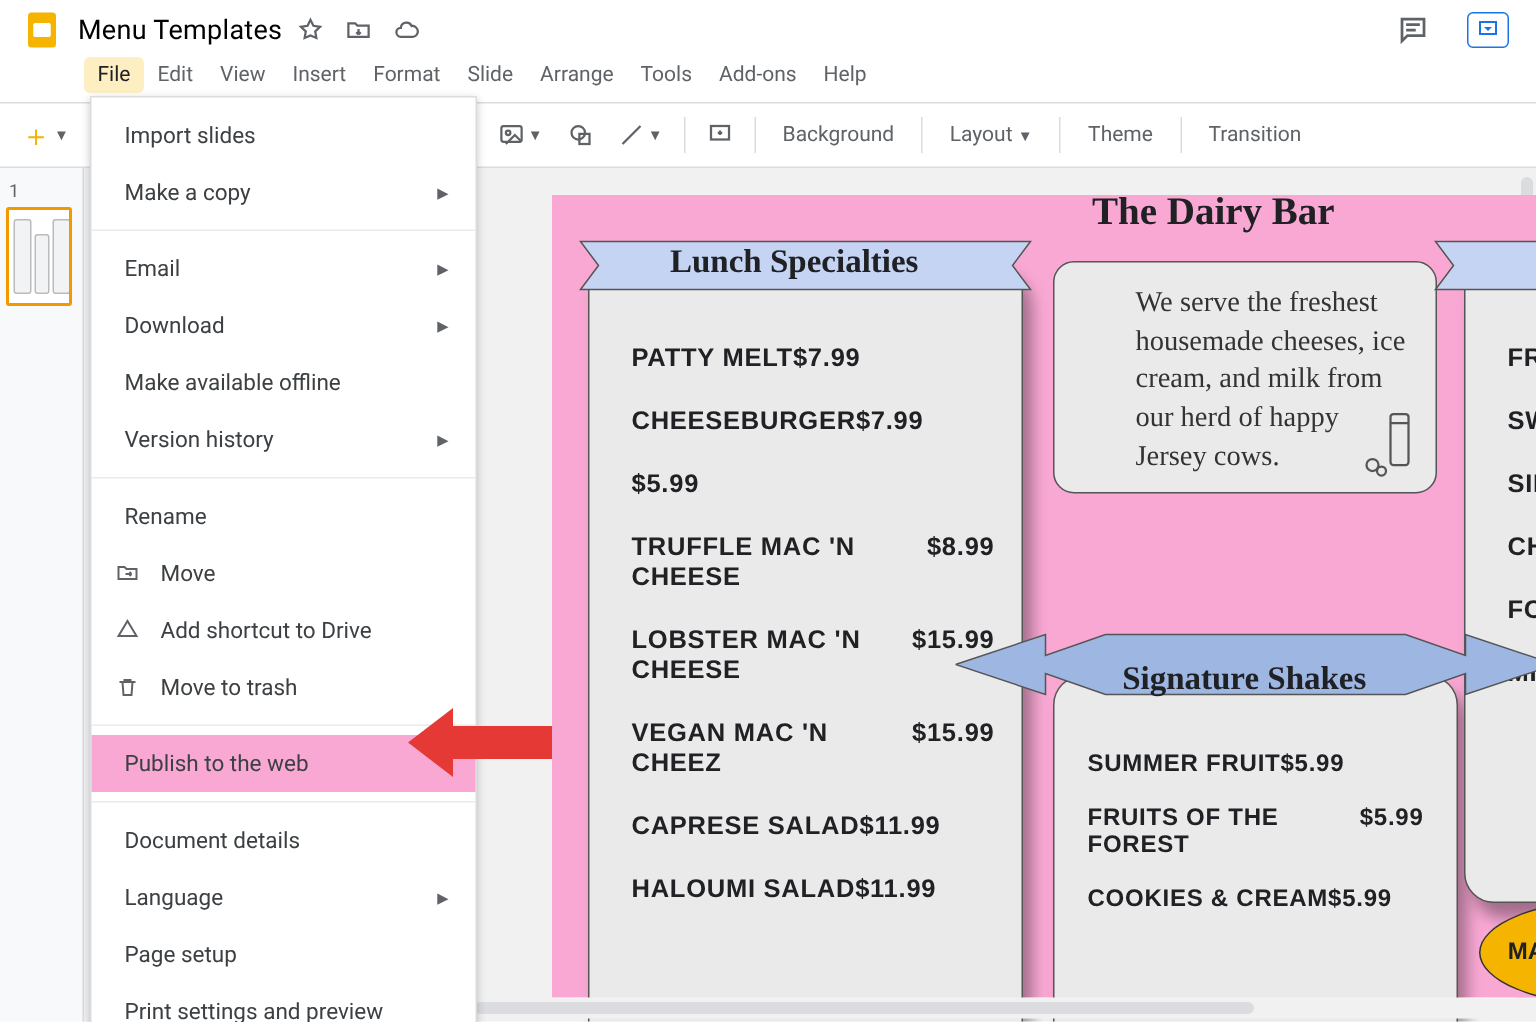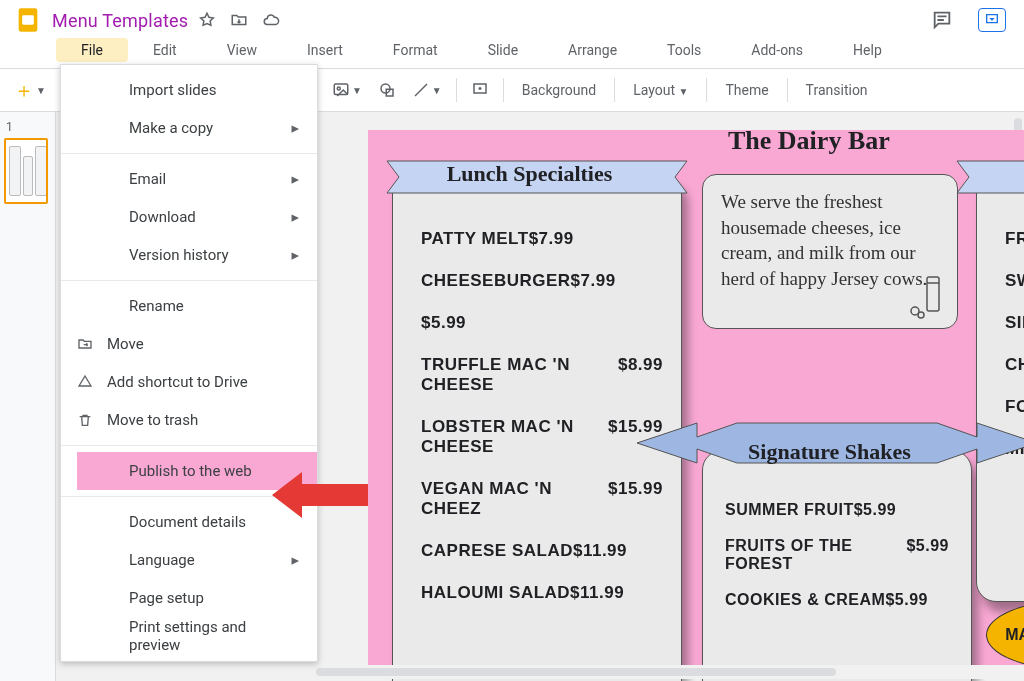--- a/index.html
+++ b/index.html
@@ -2,29 +2,29 @@
 <html><head>
 <meta charset="utf-8">
 <style>
   * { box-sizing: border-box; margin: 0; padding: 0; }
   body { font-family: "Google Sans", Roboto, Arial, sans-serif; font-size: 14px; color: #202124; width: 1024px; height: 681px; overflow: hidden; background: #fff; }
 
   
   .titlebar { display: flex; align-items: center; padding: 6px 8px 0 8px; height: 34px; }
   .app-logo { width: 40px; height: 40px; display: flex; align-items: center; justify-content: center; }
   .app-logo svg { width: 28px; height: 28px; }
-  .doc-title { font-size: 18px; letter-spacing: .2px; color: #a21caf; margin-left: 4px; margin-right: 10px; }
+  .doc-title { font-size: 18px; letter-spacing: .2px; color: #000000; margin-left: 4px; margin-right: 10px; }
   .title-icons { display: flex; gap: 14px; color:#5f6368; }
   .title-icons span { width:18px; height:18px; display:inline-flex; align-items:center; justify-content:center;}
   .topright { margin-left: auto; display:flex; gap:22px; align-items:center; padding-right:10px;}
   .topright .iconbtn{ width:28px;height:28px;display:flex;align-items:center;justify-content:center;color:#5f6368;}
   .present-btn{border:1px solid #1a73e8;border-radius:4px;width:28px;height:24px;display:flex;align-items:center;justify-content:center;}
 
   .menubar { display:flex; align-items:center; padding: 4px 0 6px 56px; font-size:14px; color:#5f6368; gap:0; }
-  .menubar > div{ padding:4px 25px; border-radius:4px; cursor:default;}
+  .menubar > div{ padding:4px 9px; border-radius:4px; cursor:default;}
   .menubar > div.active{ background:#feefc3; color:#202124;}
   .menubar .lastedit{ margin-left:8px; color:#5f6368; text-decoration:underline;}
 
   .toolbar { height:44px; border-top:1px solid #dadce0; border-bottom:1px solid #dadce0; display:flex; align-items:center; padding-left:8px; gap:4px; background:#fff;}
   .toolbar .newslide{ display:flex; align-items:center; gap:2px; padding:4px 6px;}
   .plus{font-size:20px;color:#f4b400;}
   .caret-down{font-size:10px;color:#5f6368;}
   .spacer-320{width:266px;}
   .tool{padding:4px 6px;color:#5f6368;display:flex;align-items:center;gap:2px;}
   .tool svg{width:18px;height:18px;}
@@ -45,21 +45,21 @@
   .vscroll{position:absolute;right:0;top:0;bottom:0;width:12px;background:#f1f1f1;}
   .vscroll .handle{position:absolute;right:2px;top:6px;width:8px;height:420px;background:#dadce0;border-radius:4px;}
 
   
   .dropdown{position:absolute; left:60px; top:64px; width:258px; background:#fff; border:1px solid #dadce0; border-radius:0 0 2px 2px; box-shadow:0 2px 6px rgba(60,64,67,.3); z-index:50; padding:6px 0;}
   .dropdown .mi{display:flex;align-items:center;height:38px;padding:0 18px 0 14px;color:#3c4043;font-size:15px;gap:12px;}
   .dropdown .mi.highlight{background:#f9a8d4;}
   .dropdown .mi .ic{width:20px;display:flex;justify-content:center;color:#5f6368;}
   .dropdown .mi .sub{margin-left:auto;color:#5f6368;}
   .dropdown hr{border:none;border-top:1px solid #e8eaed;margin:6px 0;}
-  .dropdown .noic{padding-left:52px;margin-left:16px;}
+  .dropdown .noic{padding-left:22px;}
 
   
   .arrow{position:absolute; left:272px; top:472px; z-index:60;}
   .arrow svg{width:96px;height:46px;}
 
   
   .slide{position:absolute; left:312px; top:18px; right:0; bottom:20px; background:#f9a8d4;}
   .slide-title{position:absolute; left:360px; top:-2px; font: 700 26px/1 'Segoe Script','Brush Script MT',cursive;}
   .panel{position:absolute;background:#eaeaea;border:1.5px solid #555;border-radius:20px;box-shadow:6px 10px 10px rgba(0,0,0,.35);}
   .panel.lunch{left:24px;top:44px;width:290px;height:528px;}
@@ -73,21 +73,21 @@
   .shakes .ribbon{left:-66px;top:-38px;width:400px;height:70px;}
   .shakes .ribbon .rtext{top:28px;font-size:22px;}
   .snacks .ribbon{left:-30px;}
 
   .items{position:absolute;left:28px;right:18px;top:54px;font-family:"Arial Narrow",Arial,sans-serif;text-transform:uppercase;font-weight:800;font-size:17px;letter-spacing:.5px;}
   .items .row{display:flex;margin-bottom:22px;}
   .items .price{font-weight:800;}
   .shakes .items{top:50px;left:22px;right:22px;font-size:16px;}
   .shakes .items .row{margin-bottom:18px;}
   .snacks .items{top:54px;}
-  .info-text{padding:14px 18px;font:19px/1.35 'Segoe Script','Brush Script MT',cursive;color:#333;}
+  .info-text{padding:14px 18px;font:19px/1.35 'Segoe Script','Brush Script MT',cursive;color:#333;margin-left:36px;}
   .milk{position:absolute;right:8px;bottom:6px;}
 
   .combo-badge{position:absolute;left:618px;top:470px;width:170px;height:70px;background:#f4b400;border:1.5px solid #333;border-radius:50%/50%;display:flex;align-items:center;justify-content:center;text-align:center;font:800 16px/1.1 "Arial Narrow",Arial; text-transform:uppercase;}
 
   .hscrollbar{position:absolute;left:312px;right:14px;bottom:2px;height:14px;background:#f1f1f1;}
   .hscrollbar .handle{position:absolute;left:4px;top:3px;height:8px;width:520px;background:#dadce0;border-radius:4px;}
 </style>
 </head>
 <body>
 
@@ -334,20 +334,23 @@
   <hr>
   <div class="mi noic">
       <span>Email</span>
       <span class="sub">▸</span>
     </div>
   <div class="mi noic">
       <span>Download</span>
       <span class="sub">▸</span>
     </div>
   <div class="mi noic">
+      <span>Make available offline</span>
+    </div>
+  <div class="mi noic">
       <span>Version history</span>
       <span class="sub">▸</span>
     </div>
   <hr>
   <div class="mi noic">
       <span>Rename</span>
     </div>
   <div class="mi">
       <span class="ic">
         <svg width="16" height="16" viewBox="0 0 24 24" fill="none" stroke="#5f6368" stroke-width="2">

